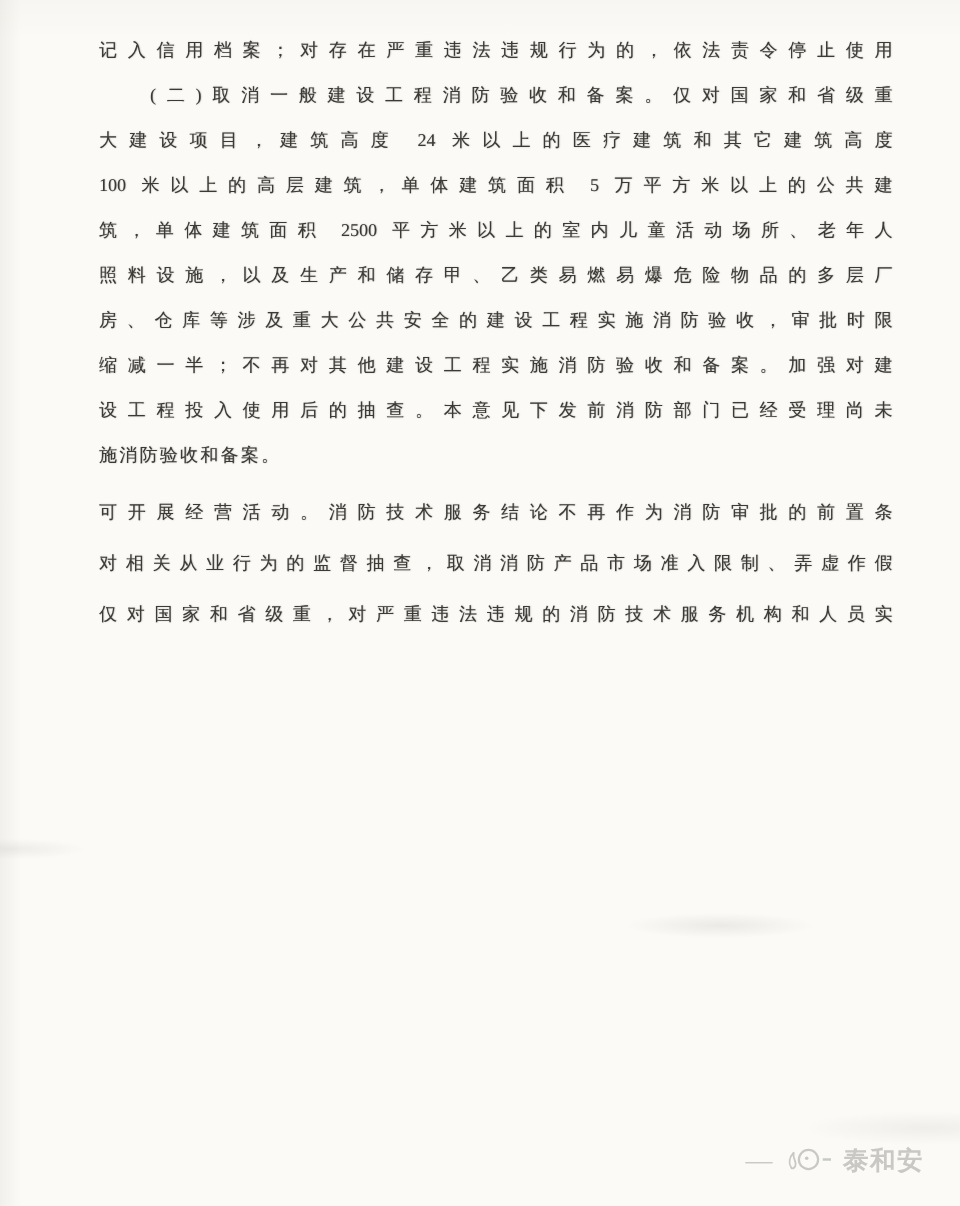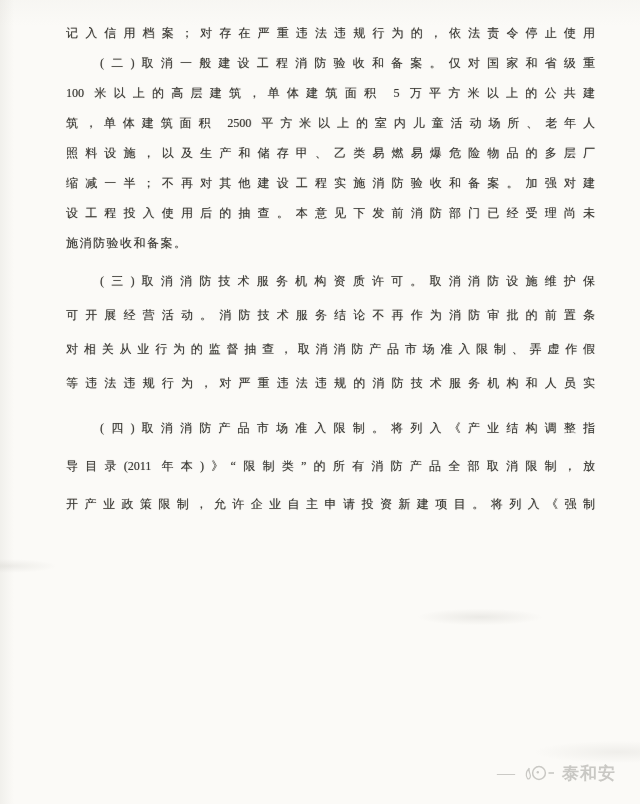--- a/index.html
+++ b/index.html
@@ -76,40 +76,36 @@
 
 <div class="page">
   <div class="doc">
 
     <div class="para p-a">
       <div class="line">记入信用档案；对存在严重违法违规行为的，依法责令停止使用</div>
     </div>
 
     <div class="para p-a">
       <div class="line indent">(二)取消一般建设工程消防验收和备案。仅对国家和省级重</div>
+      <div class="line">大建设项目，建筑高度 24 米以上的医疗建筑和其它建筑高度</div>
       <div class="line">100 米以上的高层建筑，单体建筑面积 5 万平方米以上的公共建</div>
       <div class="line">筑，单体建筑面积 2500 平方米以上的室内儿童活动场所、老年人</div>
       <div class="line">照料设施，以及生产和储存甲、乙类易燃易爆危险物品的多层厂</div>
+      <div class="line">房、仓库等涉及重大公共安全的建设工程实施消防验收，审批时限</div>
       <div class="line">缩减一半；不再对其他建设工程实施消防验收和备案。加强对建</div>
       <div class="line">设工程投入使用后的抽查。本意见下发前消防部门已经受理尚未</div>
       <div class="line short">施消防验收和备案。</div>
     </div>
 
     <div class="para p-b m2">
-      <div class="line indent">(三)取消消防技术服务机构资质许可。取消消防设施维护保</div>
       <div class="line">可开展经营活动。消防技术服务结论不再作为消防审批的前置条</div>
       <div class="line">对相关从业行为的监督抽查，取消消防产品市场准入限制、弄虚作假</div>
-      <div class="line">等违法违规行为，对严重违法违规的消防技术服务机构和人员实</div>
+      <div class="line">仅对国家和省级重，对严重违法违规的消防技术服务机构和人员实</div>
     </div>
 
-    <div class="para p-c m3">
-      <div class="line indent">(四)取消消防产品市场准入限制。将列入《产业结构调整指</div>
-      <div class="line">导目录(2011 年本)》“限制类”的所有消防产品全部取消限制，放</div>
-      <div class="line">开产业政策限制，允许企业自主申请投资新建项目。将列入《强制</div>
-    </div>
 
   </div>
 
   <div class="watermark">
     <span class="wm-dash">—</span>
     <span class="wm-logo">
       <svg width="32" height="20" viewBox="0 0 32 20" aria-hidden="true">
         <path d="M4.5 15.5 C2.5 12.5 3.2 8.5 6.2 5.2 C5.2 9 7.4 10.2 7.4 13 C7.4 15.2 5.6 16.6 4.5 15.5 Z" fill="none" stroke="#c9c8c4" stroke-width="1.2"></path>
         <circle cx="16" cy="10" r="6.4" fill="none" stroke="#c9c8c4" stroke-width="1.5"></circle>
         <circle cx="14.8" cy="9.2" r="1.2" fill="#c9c8c4"></circle>

